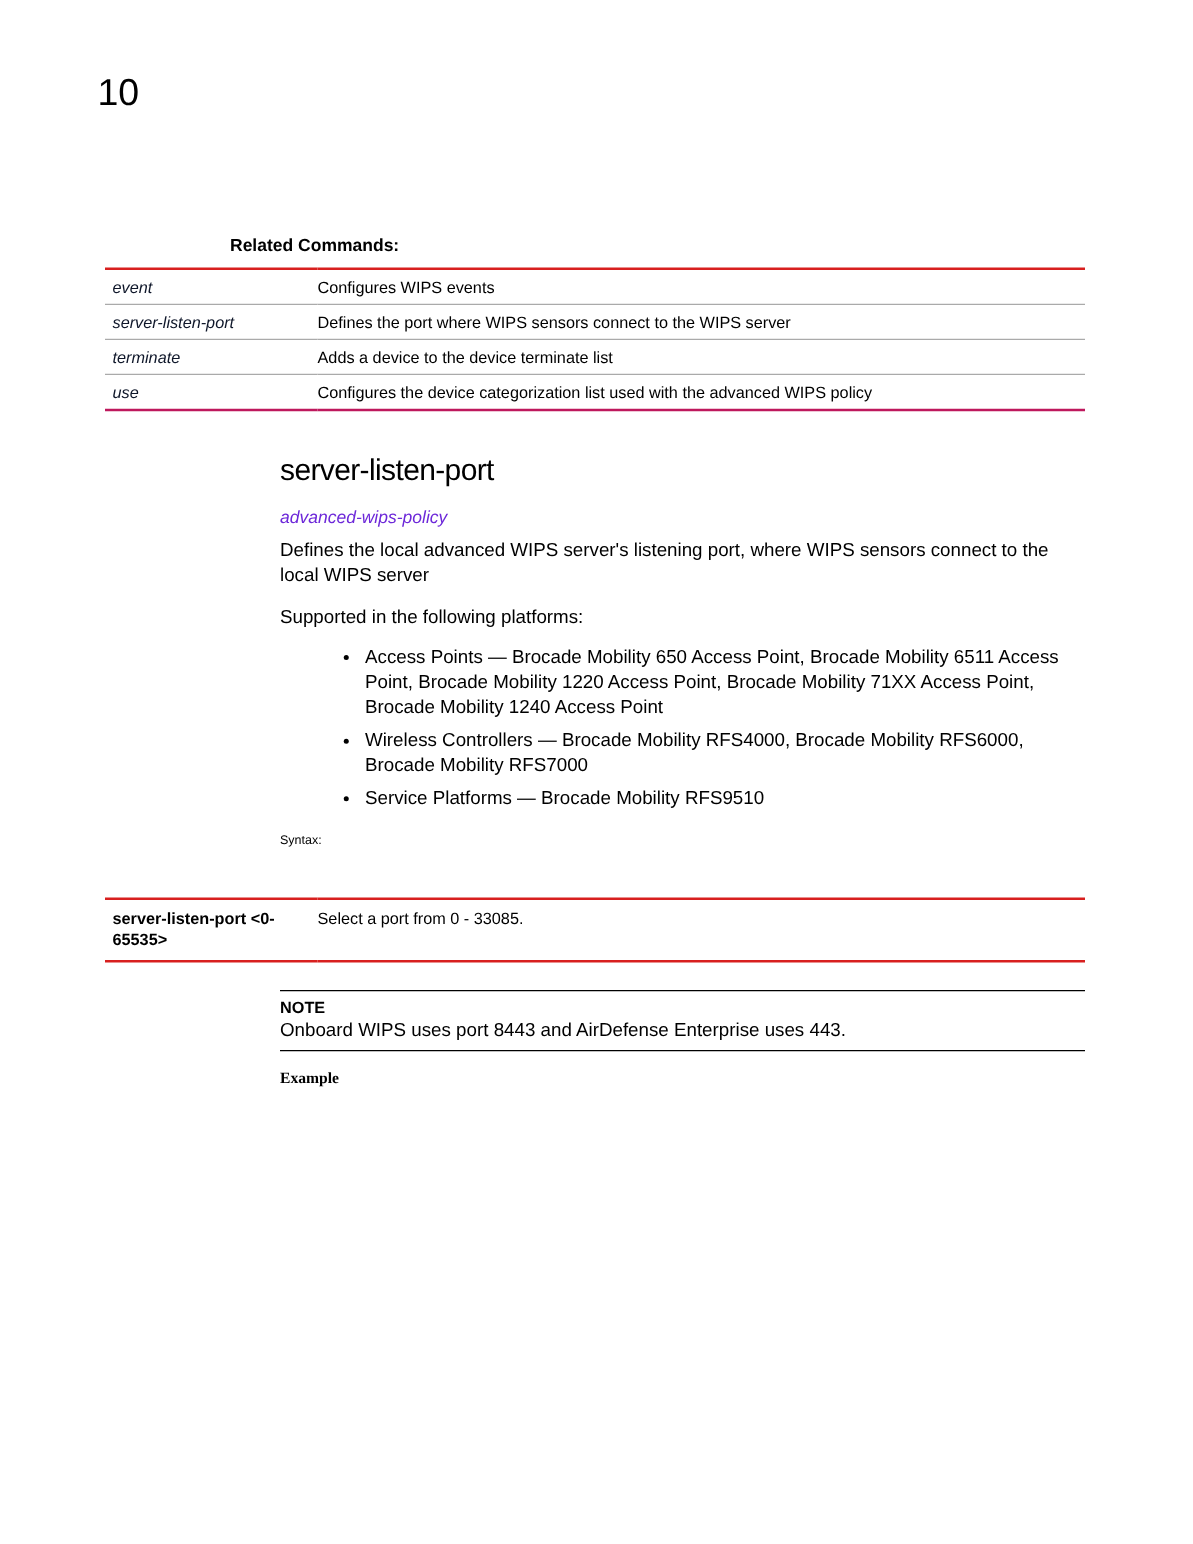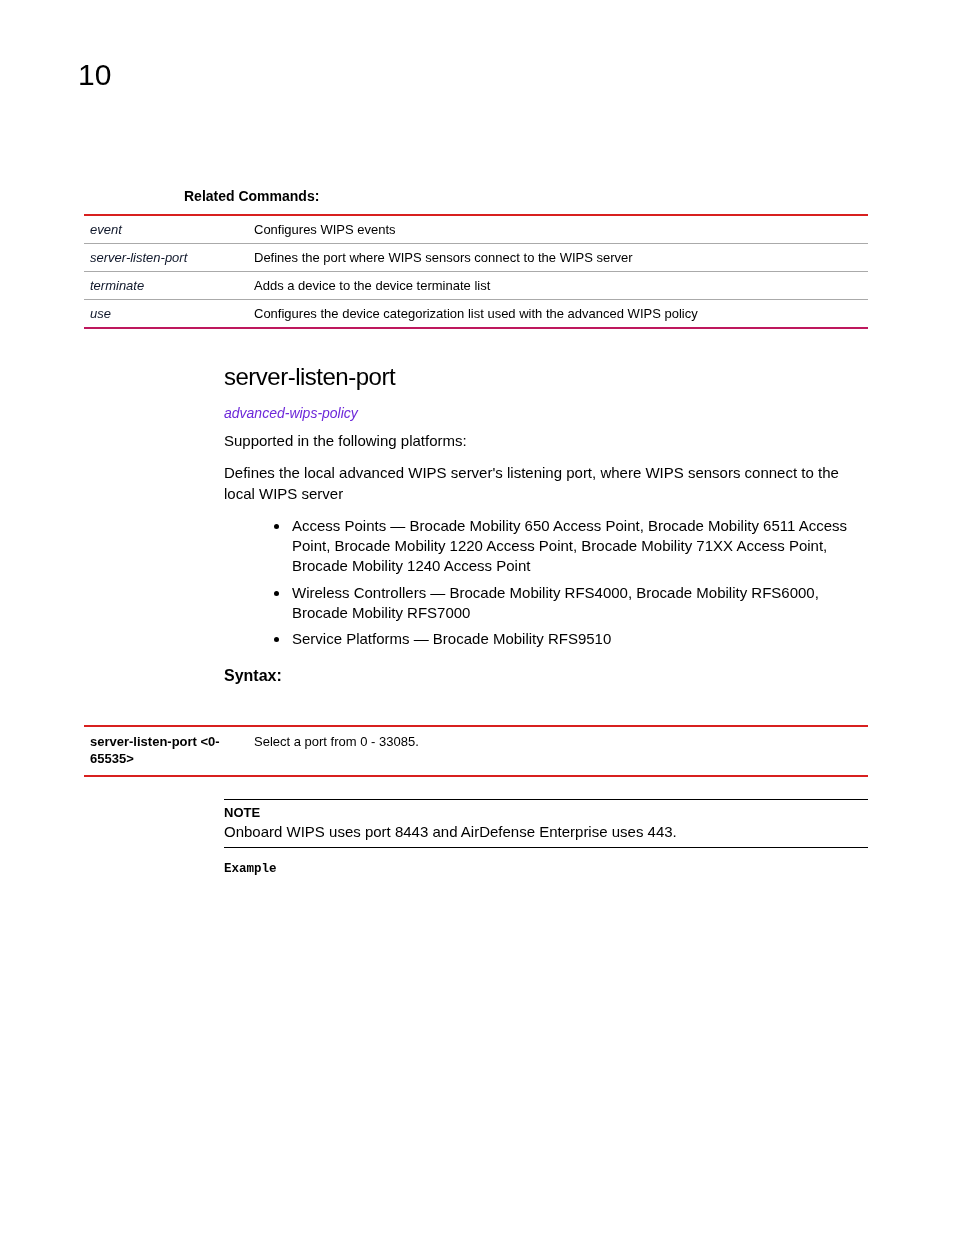--- a/index.html
+++ b/index.html
@@ -84,22 +84,22 @@
     margin-left: 206px;
     margin-bottom: 18px;
   }
   ul.platforms li {
     font-size: 15px;
     line-height: 1.35;
     margin-bottom: 6px;
     padding-left: 2px;
   }
   .subhead {
-    font-weight: bold;
-    font-size: 16px;
+    font-weight: normal;
+    font-size: 10px;
     margin-left: 140px;
     margin-bottom: 12px;
     margin-top: 16px;
   }
   .syntax-block {
     margin-bottom: 40px;
   }
   .param-table {
     width: 100%;
     border-collapse: collapse;
@@ -137,21 +137,21 @@
     font-family: Arial, sans-serif;
   }
   .note-body {
     font-size: 15px;
     line-height: 1.35;
   }
   .example-label {
     font-weight: bold;
     font-size: 12.5px;
     margin-left: 140px;
-    font-family: Liberation Mono, monospace;
+    font-family: Liberation Serif, serif;
   }
 </style>
 </head>
 <body>
 
 <div class="page-number">10</div>
 
 <div class="content">
 
   <div class="section-label">Related Commands:</div>
@@ -174,23 +174,23 @@
       <td><span class="link-italic">use</span></td>
       <td>Configures the device categorization list used with the advanced WIPS policy</td>
     </tr>
   </tbody>
     </table>
 
   <h2 class="section-title">server-listen-port</h2>
 
   <div class="crossref">advanced-wips-policy</div>
 
+  <p class="body-text">Defines the local advanced WIPS server's listening port, where WIPS sensors connect to the local WIPS server</p>
+
   <p class="body-text">Supported in the following platforms:</p>
-
-  <p class="body-text">Defines the local advanced WIPS server's listening port, where WIPS sensors connect to the local WIPS server</p>
 
   <ul class="platforms">
     <li>Access Points — Brocade Mobility 650 Access Point, Brocade Mobility 6511 Access Point, Brocade Mobility 1220 Access Point, Brocade Mobility 71XX Access Point, Brocade Mobility 1240 Access Point</li>
     <li>Wireless Controllers — Brocade Mobility RFS4000, Brocade Mobility RFS6000, Brocade Mobility RFS7000</li>
     <li>Service Platforms — Brocade Mobility RFS9510</li>
   </ul>
 
   <div class="subhead syntax-block">Syntax:</div>
 
 

